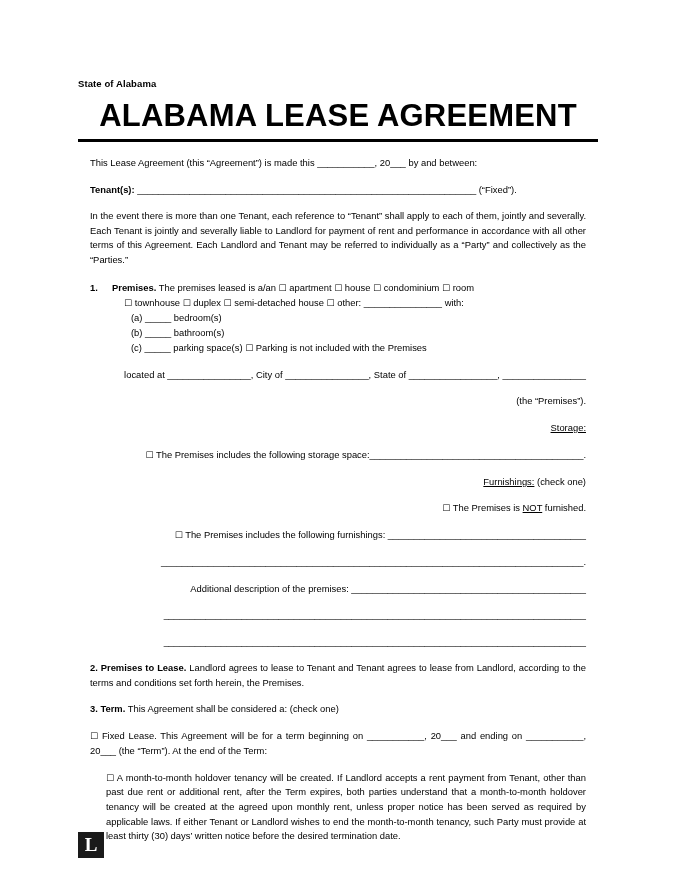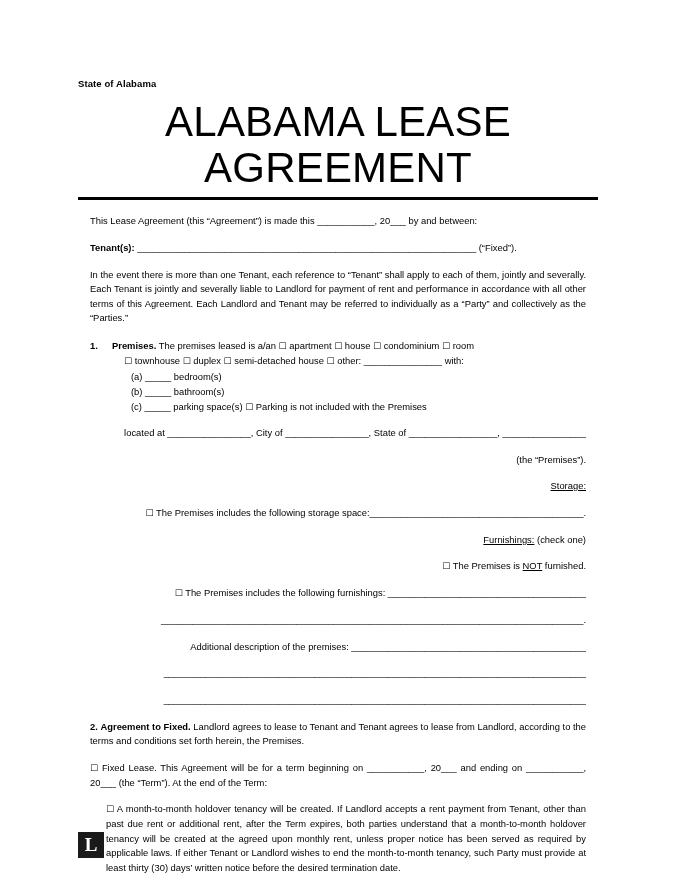--- a/index.html
+++ b/index.html
@@ -22,22 +22,22 @@
     padding: 78px 82px 0 78px;
     border-radius: 15px;
   }
   .state-line {
     font-size: 9.5px;
     font-weight: bold;
     letter-spacing: 0.1px;
     margin: 0 0 10px 0;
   }
   .doc-title {
-    font-size: 42px;
-    font-weight: normal;
+    font-size: 31px;
+    font-weight: bold;
     text-align: center;
     letter-spacing: 0.2px;
     margin: 0 0 6px 0;
     line-height: 1.1;
   }
   .title-rule {
     border-top: 3px solid #000;
     margin: 0 0 14px 0;
   }
   p {
@@ -187,24 +187,29 @@
     <span>The Premises includes the following furnishings: ______________________________________</span>
   </p>
   <p class="section blk-sm">_________________________________________________________________________________.</p>
 
   <p class="section hang">Additional description of the premises: _____________________________________________</p>
   <p class="section">_________________________________________________________________________________</p>
   <p class="section blk">_________________________________________________________________________________</p>
 
   <p class="body-text blk">
     <span class="b">2.</span>
-    <span class="b">Agreement to Fixed.</span>
+    <span class="b">Premises to Lease.</span>
     <span>Landlord agrees to lease to Tenant and Tenant agrees to lease from Landlord, according to the terms and conditions set forth herein, the Premises.</span>
   </p>
 
+  <p class="body-text blk-sm">
+    <span class="b">3.</span>
+    <span class="b">Term.</span>
+    <span>This Agreement shall be considered a: (check one)</span>
+  </p>
 
   <p class="body-text">
     <span class="chk">☐</span>
     <span>Fixed Lease. This Agreement will be for a term beginning on ___________, 20___ and ending on ___________, 20___ (the “Term”). At the end of the Term:</span>
   </p>
 
   <p class="body-text ml-28">
     <span class="chk">☐</span>
     <span>A month-to-month holdover tenancy will be created. If Landlord accepts a rent payment from Tenant, other than past due rent or additional rent, after the Term expires, both parties understand that a month-to-month holdover tenancy will be created at the agreed upon monthly rent, unless proper notice has been served as required by applicable laws. If either Tenant or Landlord wishes to end the month-to-month tenancy, such Party must provide at least thirty (30) days’ written notice before the desired termination date.</span>
   </p>

